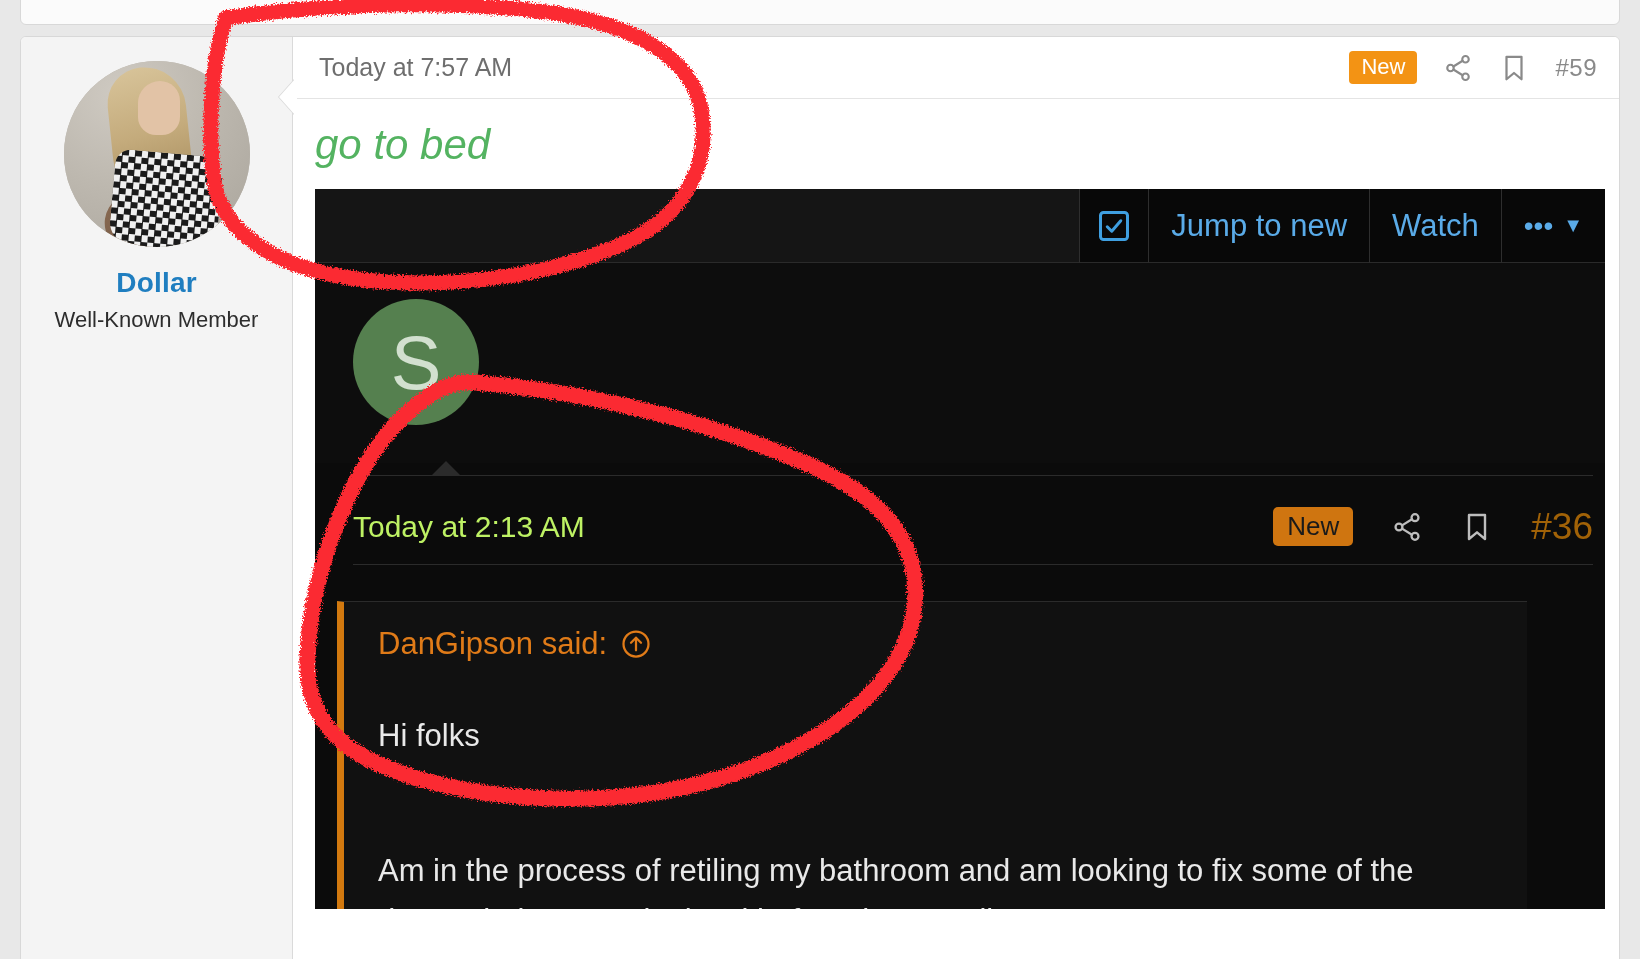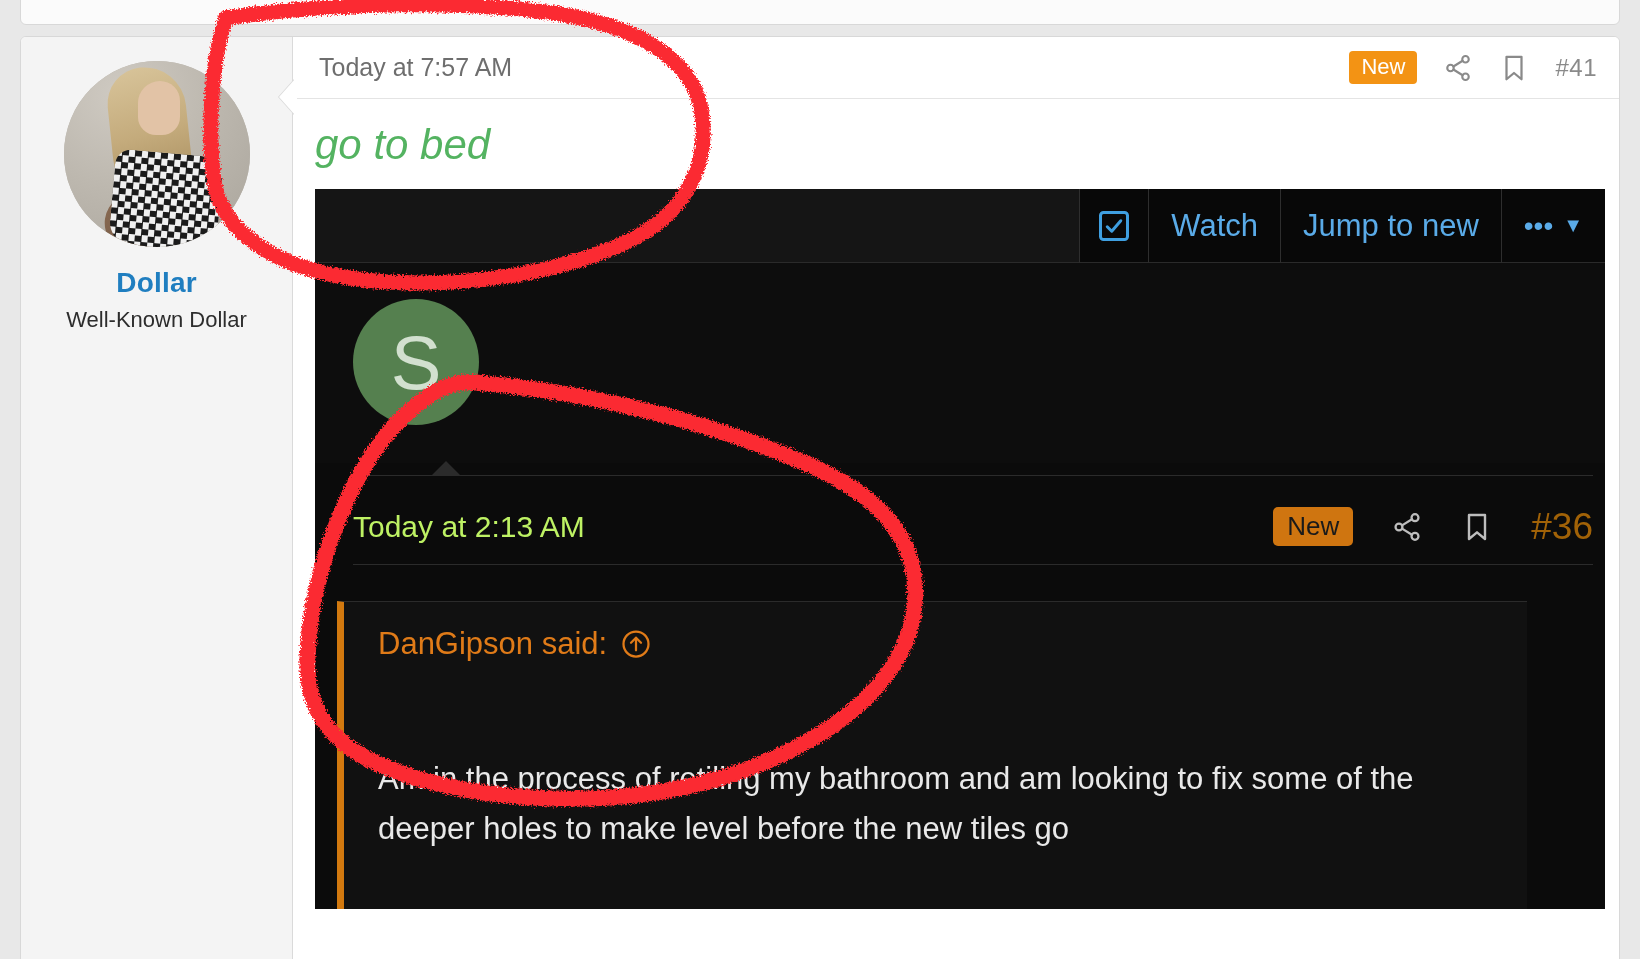--- a/index.html
+++ b/index.html
@@ -239,21 +239,21 @@
 
     <div class="user-col">
       <div class="avatar">
         <div class="ph-bg"></div>
         <div class="ph-hair"></div>
         <div class="ph-face"></div>
         <div class="ph-leg"></div>
         <div class="ph-dress"></div>
       </div>
       <div class="username">Dollar</div>
-      <div class="usertitle">Well-Known Dollar</div>
+      <div class="usertitle">Well-Known Member</div>
     </div>
 
     <div class="msg-col">
       <div class="bubble-arrow"></div>
 
       <div class="msg-head">
         <span class="post-time">Today at 7:57 AM</span>
         <span class="head-right">
           <span class="badge-new">New</span>
           <span class="ico">
@@ -263,39 +263,39 @@
                 <circle cx="18" cy="19" r="2.6"></circle>
               <line x1="8.3" y1="10.8" x2="15.7" y2="6.2"></line>
                 <line x1="8.3" y1="13.2" x2="15.7" y2="17.8"></line>
             </svg>
           </span>
           <span class="ico">
             <svg viewBox="0 0 24 24" fill="none" stroke="#8a8a8a" stroke-width="1.8" stroke-linejoin="round">
               <path d="M6 3h12v18l-6-5-6 5z"></path>
             </svg>
           </span>
-          <span class="post-num">#41</span>
+          <span class="post-num">#59</span>
         </span>
       </div>
 
       <div class="msg-body">
         <div class="go-to-bed">go to bed</div>
 
         <div class="embed">
 
           <div class="embed-toolbar">
             <div class="tb-spacer"></div>
             <div class="tb-btn tb-check">
               <svg viewBox="0 0 24 24" fill="none" stroke="#3f9fe0" stroke-width="2" stroke-linecap="round" stroke-linejoin="round">
                 <rect x="3" y="3" width="18" height="18" rx="2"></rect>
                   <path d="M7.5 12.5l3 3 6-7"></path>
               </svg>
             </div>
+            <div class="tb-btn">Jump to new</div>
             <div class="tb-btn">Watch</div>
-            <div class="tb-btn">Jump to new</div>
             <div class="tb-btn tb-dots">
               <span>•••</span>
               <span class="tb-caret">▼</span>
             </div>
           </div>
 
           <div class="embed-userrow">
             <div class="embed-avatar">S</div>
           </div>
 
@@ -328,20 +328,21 @@
             <div class="quote-head">
               <span>DanGipson said:</span>
               <span class="quote-arrow">
                 <svg viewBox="0 0 24 24" fill="none" stroke="#e07b18" stroke-width="1.8" stroke-linecap="round" stroke-linejoin="round">
                   <circle cx="12" cy="12" r="10"></circle>
                     <path d="M12 17V7"></path>
                     <path d="M8 11l4-4 4 4"></path>
                 </svg>
               </span>
             </div>
+            <div class="quote-hi">Hi folks</div>
             <div class="quote-body">Am in the process of retiling my bathroom and am looking to fix some of the deeper holes to make level before the new tiles go</div>
           </div>
 
         </div>
       </div>
     </div>
   </div>
 
   <svg class="annot" viewBox="0 0 1640 959">
     <defs>

